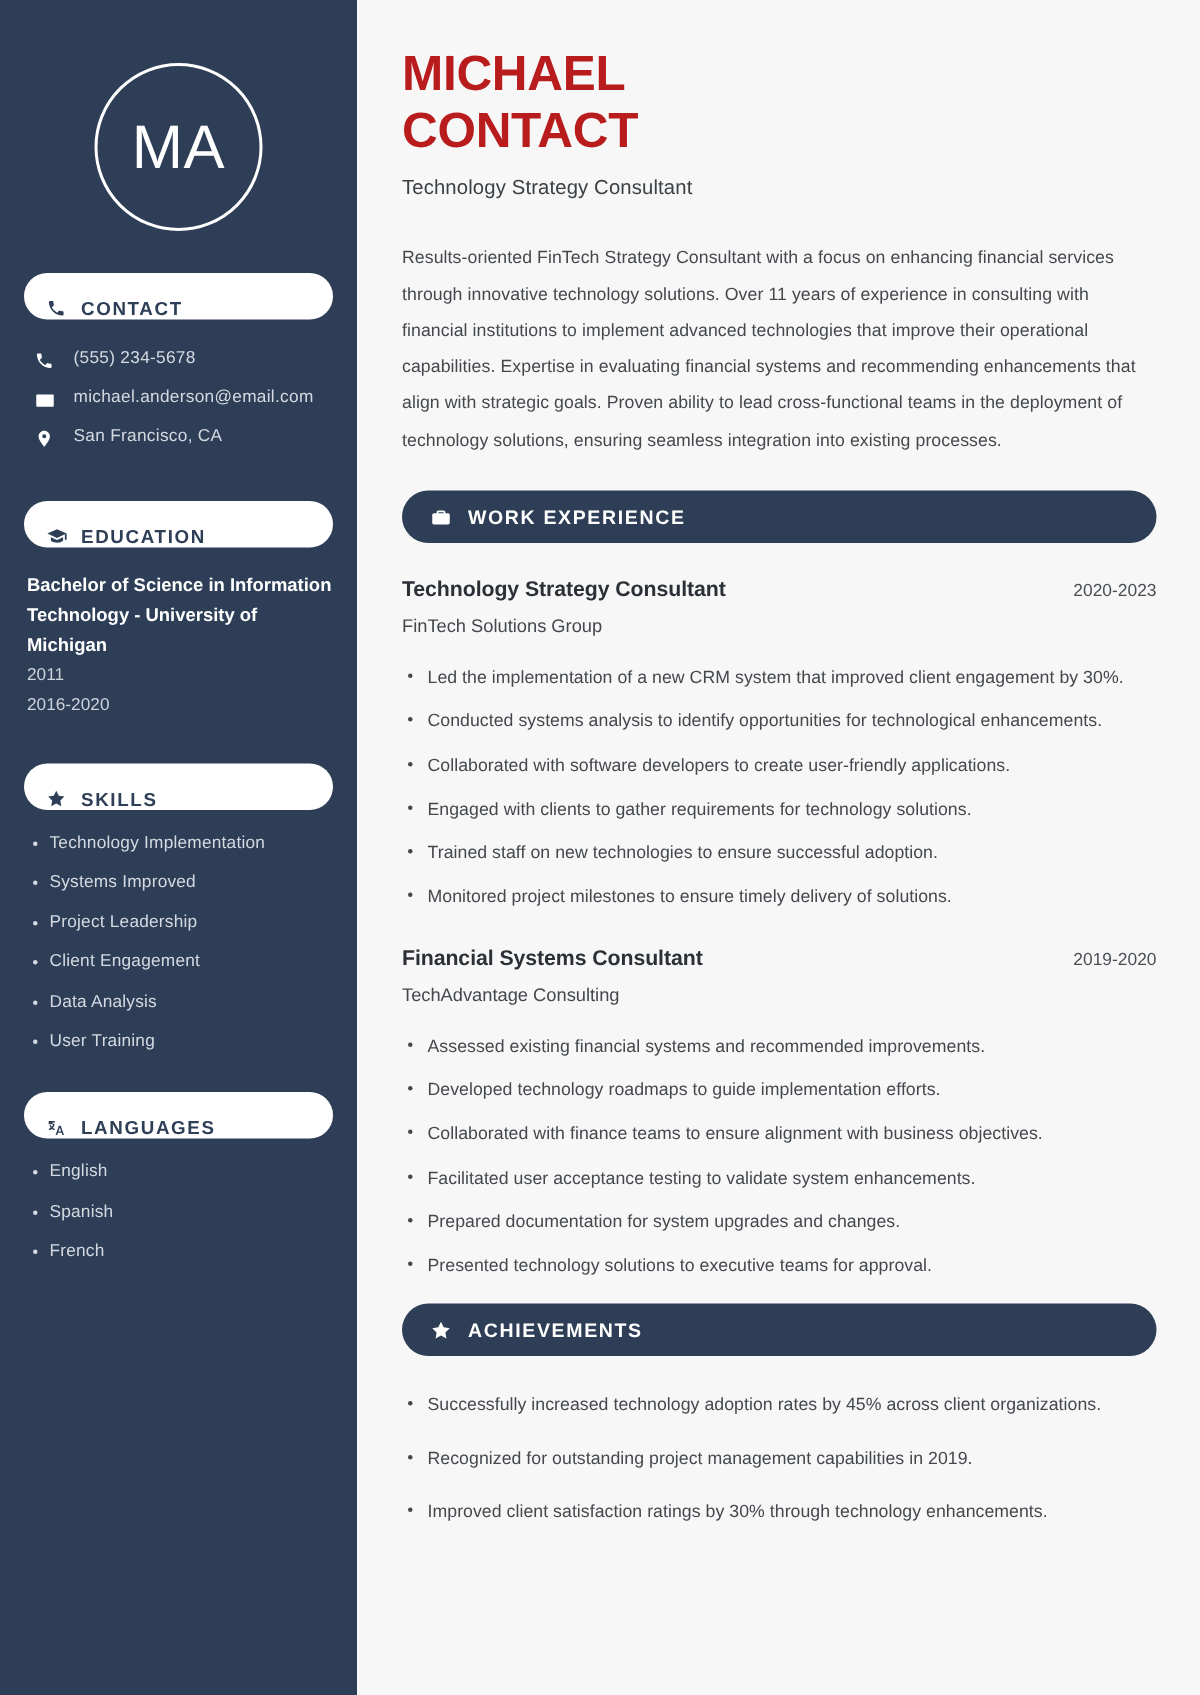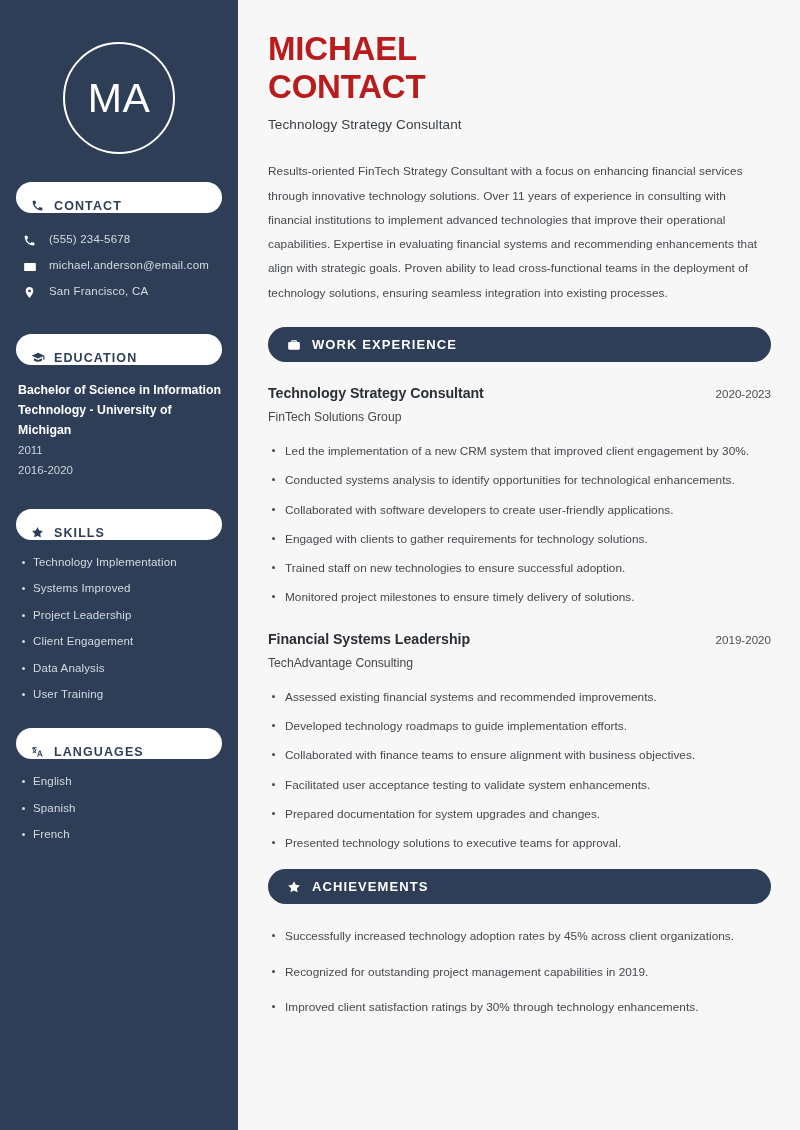--- a/index.html
+++ b/index.html
@@ -348,21 +348,21 @@
         <li>Conducted systems analysis to identify opportunities for technological enhancements.</li>
         <li>Collaborated with software developers to create user-friendly applications.</li>
         <li>Engaged with clients to gather requirements for technology solutions.</li>
         <li>Trained staff on new technologies to ensure successful adoption.</li>
         <li>Monitored project milestones to ensure timely delivery of solutions.</li>
       </ul>
     </section>
 
     <section class="job">
       <div class="job-head">
-        <span class="job-role">Financial Systems Leadership</span>
+        <span class="job-role">Financial Systems Consultant</span>
         <span class="job-dates">2019-2020</span>
       </div>
       <div class="job-company">TechAdvantage Consulting</div>
       <ul class="bullets">
         <li>Assessed existing financial systems and recommended improvements.</li>
         <li>Developed technology roadmaps to guide implementation efforts.</li>
         <li>Collaborated with finance teams to ensure alignment with business objectives.</li>
         <li>Facilitated user acceptance testing to validate system enhancements.</li>
         <li>Prepared documentation for system upgrades and changes.</li>
         <li>Presented technology solutions to executive teams for approval.</li>

